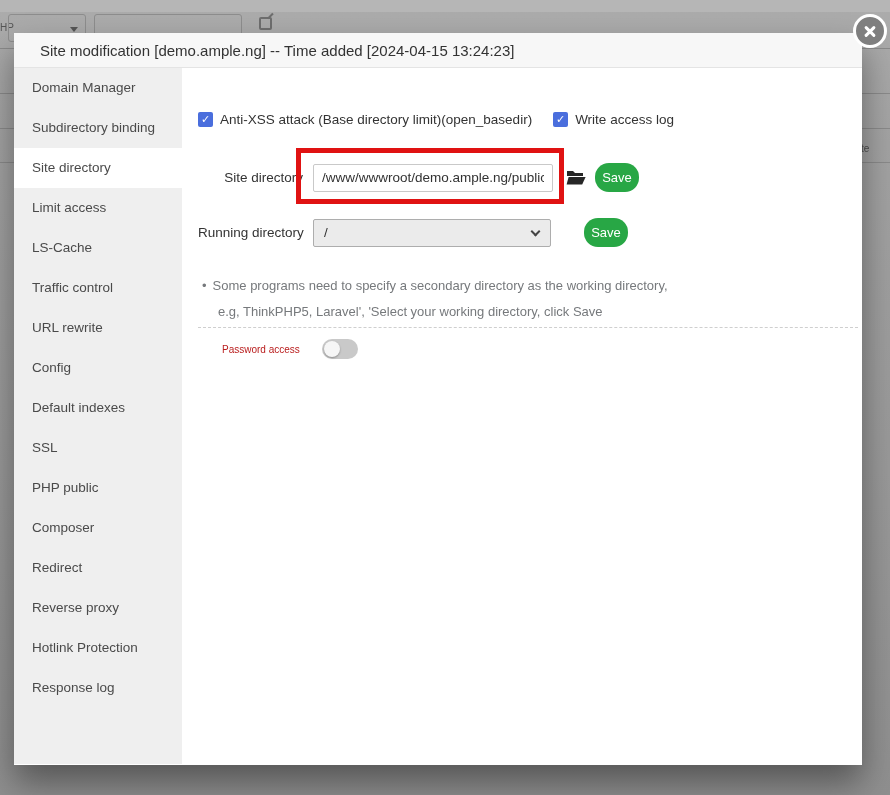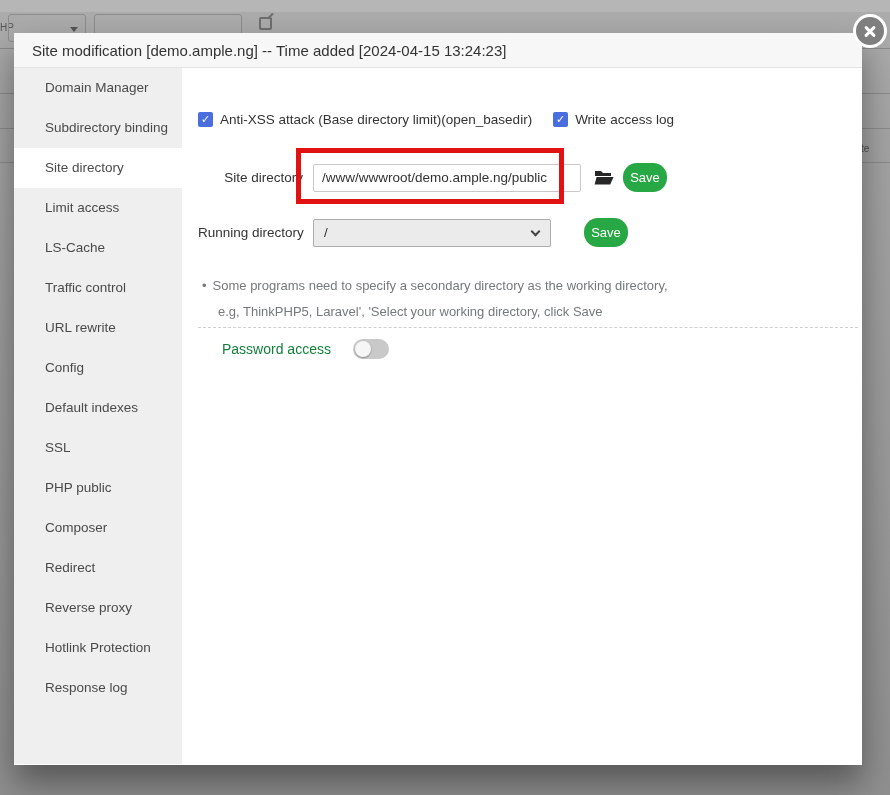--- a/index.html
+++ b/index.html
@@ -18,71 +18,71 @@
   .bd-te{position:absolute;left:861px;top:143px;font-size:10px;color:#4c4c4c;}
   .bd-edit{position:absolute;left:259px;top:17px;width:13px;height:13px;
     border:2px solid #6e6e6e;border-radius:2px;}
   .bd-edit::after{content:"";position:absolute;left:6px;top:-4px;width:7px;height:2px;
     background:#6e6e6e;transform:rotate(-45deg);}
 
   
   .modal{position:absolute;left:14px;top:33px;width:848px;height:732px;background:#fff;
     box-shadow:0 18px 32px rgba(0,0,0,0.40);}
   .modal-header{height:35px;background:#f7f7f7;border-bottom:1px solid #e4e4e4;
-    display:flex;align-items:center;padding-left:18px;}
+    display:flex;align-items:center;padding-left:26px;}
   .modal-title{font-size:15px;color:#333;}
   .close-btn{position:absolute;left:839px;top:-19px;width:34px;height:34px;border-radius:50%;
     background:#7f7f7f;border:3px solid #fff;cursor:pointer;z-index:10;}
   .close-x{position:absolute;left:50%;top:50%;width:0;height:0;}
   .close-x::before,.close-x::after{content:"";position:absolute;left:-7px;top:-1.5px;
     width:14px;height:3px;border-radius:2px;background:#fff;}
   .close-x::before{transform:rotate(45deg);}
   .close-x::after{transform:rotate(-45deg);}
 
   .modal-body{display:flex;height:696px;}
   .sidebar{width:168px;background:#efefef;flex-shrink:0;}
-  .side-item{height:40px;line-height:40px;padding-left:31px;font-size:13.5px;color:#4a4a4a;
+  .side-item{height:40px;line-height:40px;padding-left:18px;font-size:13.5px;color:#4a4a4a;
     cursor:pointer;white-space:nowrap;}
   .side-item.active{background:#fff;}
   .content{flex:1;position:relative;background:#fff;}
 
   
   .cb-row{display:flex;align-items:center;margin:44px 0 0 16px;}
   .cb-group{display:flex;align-items:center;}
   .cb-group + .cb-group{margin-left:21px;}
   .cb-box{width:15px;height:15px;border-radius:2px;background:#4a6edd;color:#fff;
     font-size:11px;line-height:15px;text-align:center;flex-shrink:0;cursor:pointer;}
   .cb-box.checked::after{content:"\2713";}
   .cb-label{margin-left:7px;font-size:13.5px;color:#333;}
 
   
   .field-row{display:flex;align-items:center;margin-left:16px;}
   .row-sitedir{margin-top:36px;}
   .row-rundir{margin-top:26px;}
   .field-label{width:105px;text-align:right;margin-right:10px;font-size:13.5px;color:#333;
     flex-shrink:0;white-space:nowrap;}
-  .text-input{width:268px;height:28px;border:1px solid #c9c9c9;border-radius:2px;
+  .text-input{width:240px;height:28px;border:1px solid #c9c9c9;border-radius:2px;
     padding:0 8px;font-size:13.5px;color:#333;font-family:inherit;outline:none;}
   .folder-btn{margin-left:13px;cursor:pointer;display:flex;align-items:center;}
   .btn-save{margin-left:9px;width:44px;height:29px;background:#28a745;color:#fff;border:none;
     border-radius:14px;font-size:13px;font-family:inherit;cursor:pointer;}
   .select-box{width:238px;height:28px;background:#ebebeb;border:1px solid #adadad;
     border-radius:2px;display:flex;align-items:center;padding:0 10px;font-size:13.5px;
     color:#333;position:relative;cursor:pointer;}
   .select-chevron{position:absolute;right:11px;top:8px;width:7px;height:7px;
     border-right:2px solid #444;border-bottom:2px solid #444;transform:rotate(45deg);}
   .row-rundir .btn-save{margin-left:33px;}
 
   
   .note{margin:31px 0 0 20px;font-size:13px;color:#76797c;}
   .note-bullet{margin-right:6px;}
   .note2{margin:11px 0 0 36px;font-size:13px;color:#76797c;}
   .dashed{border-top:1px dashed #cfcfcf;margin:8px 4px 0 16px;height:0;}
   .pw-row{display:flex;align-items:center;margin:11px 0 0 40px;}
-  .pw-label{font-size:14px;color:#15803d;}
+  .pw-label{font-size:10px;color:#b91c1c;}
   .toggle{width:36px;height:20px;background:#c9c9c9;border-radius:10px;margin-left:22px;
     position:relative;cursor:pointer;}
   .toggle .knob{position:absolute;left:2px;top:2px;width:16px;height:16px;border-radius:50%;
     background:#f6f6f6;box-shadow:0 1px 2px rgba(0,0,0,0.3);}
 
   
   .annotation{position:absolute;left:282px;top:115px;width:268px;height:56px;
     border:5px solid #e01212;pointer-events:none;z-index:5;}
 </style>
 </head>

